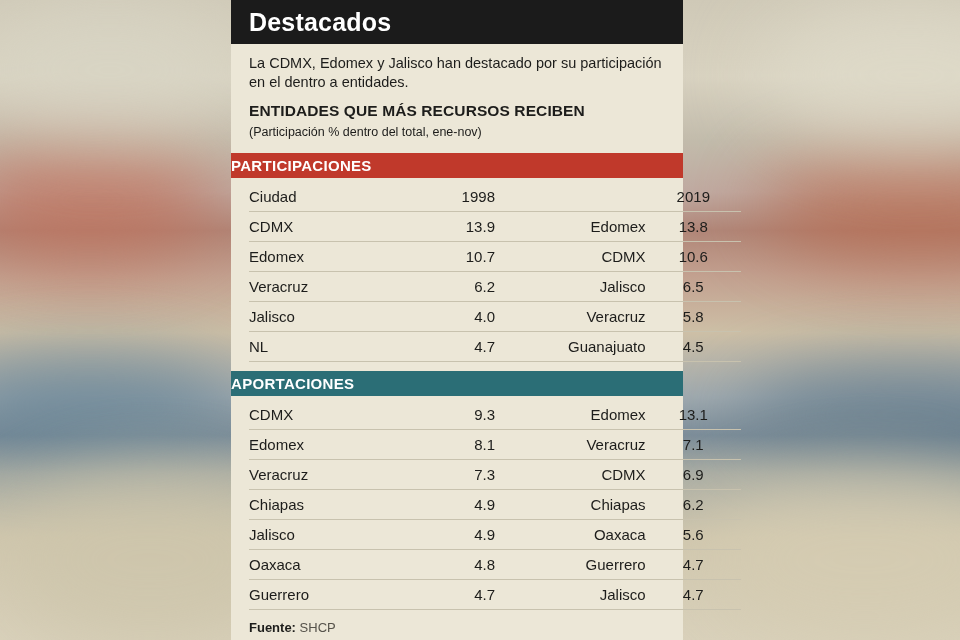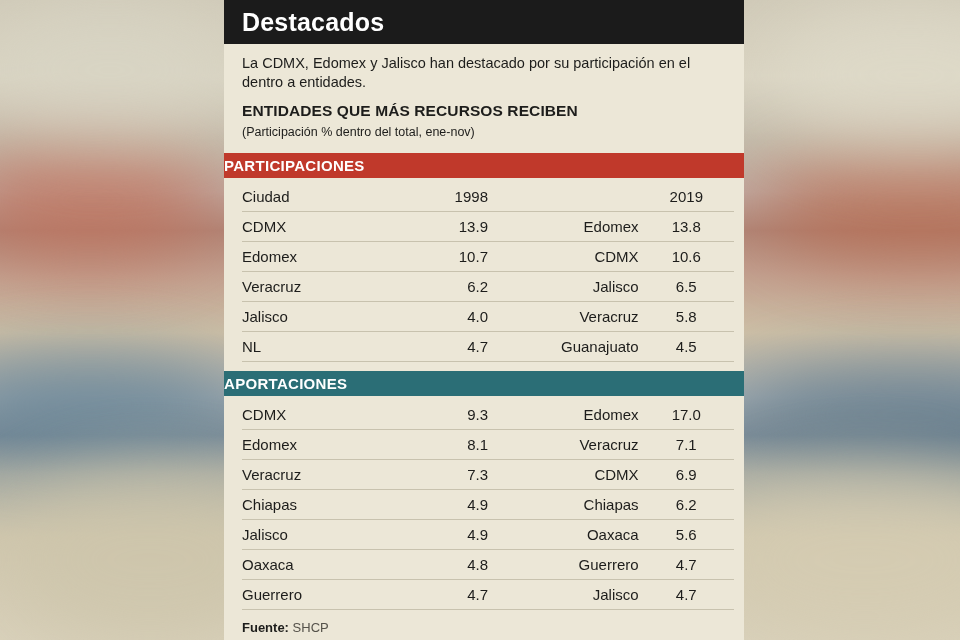--- a/index.html
+++ b/index.html
@@ -51,23 +51,23 @@
   .b3 { left: -60px; top: 360px; width: 300px; height: 90px; background: #5f7f93; }
   .b4 { left: 740px; top: 370px; width: 340px; height: 90px; background: #5a7486; }
   .b5 { left: -30px; top: 0px; width: 280px; height: 140px; background: #d9d6c6; }
   .b6 { left: 760px; top: 0px; width: 300px; height: 150px; background: #e0dccb; }
   .b7 { left: 0px; top: 470px; width: 300px; height: 180px; background: #cdc5ab; }
   .b8 { left: 700px; top: 470px; width: 330px; height: 180px; background: #d5ccb2; }
 
   
   #card {
     position: absolute;
-    left: 224px;
+    left: 231px;
     top: 0;
-    width: 520px;
+    width: 452px;
     height: 640px;
     background: #ece7d7;
     box-shadow: 0 0 0 0 rgba(0,0,0,0);
   }
   .header-bar {
     background: #1b1b1b;
     height: 44px;
     display: flex;
     align-items: center;
     padding: 0 18px;
@@ -219,21 +219,21 @@
     <div class="section-bar sec-teal">
       <span>APORTACIONES</span>
     </div>
 
     <table class="tbl">
       <tbody>
         <tr>
           <td class="c-name-l">CDMX</td>
           <td class="c-val-l">9.3</td>
           <td class="c-name-r">Edomex</td>
-          <td class="c-val-r">17.0</td>
+          <td class="c-val-r">13.1</td>
         </tr>
         <tr>
           <td class="c-name-l">Edomex</td>
           <td class="c-val-l">8.1</td>
           <td class="c-name-r">Veracruz</td>
           <td class="c-val-r">7.1</td>
         </tr>
         <tr>
           <td class="c-name-l">Veracruz</td>
           <td class="c-val-l">7.3</td>

